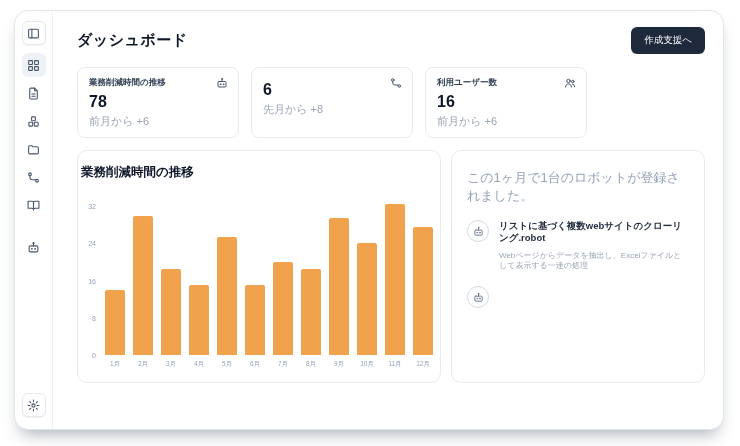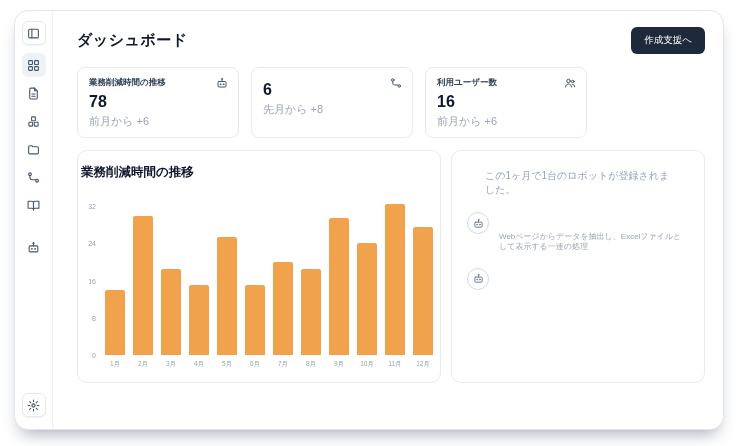--- a/index.html
+++ b/index.html
@@ -36,26 +36,26 @@
   .y-axis{width:20px;position:relative;height:158px;flex:none;}
   .y-tick{position:absolute;right:5px;transform:translateY(50%);font-size:7px;color:#94a3b8;}
   .plot-col{flex:1;min-width:0;}
   .bars{display:flex;align-items:flex-end;height:158px;}
   .bar-slot{flex:1;display:flex;justify-content:center;align-items:flex-end;height:100%;}
   .bar{width:68%;border-radius:2px 2px 0 0;}
   .x-labels{display:flex;margin-top:5px;}
   .x-label{flex:1;text-align:center;font-size:6.5px;color:#94a3b8;}
   
   .robots-card{flex:1;padding:13px 15px;}
-  .card-sub{font-size:10px;color:#94a3b8;margin:5px 18px 0;}
+  .card-sub{font-size:13px;color:#94a3b8;margin:5px 0 0;}
   .robot-item{display:flex;gap:10px;margin-top:15px;align-items:flex-start;cursor:pointer;}
   .robot-icon{width:22px;height:22px;border-radius:50%;border:1px solid #d3dae3;color:#64748b;display:flex;align-items:center;justify-content:center;flex:none;box-sizing:border-box;}
   .robot-icon svg{width:11px;height:11px;display:block;}
   .robot-name{font-size:9.5px;font-weight:bold;color:#1e293b;line-height:1.3;}
-  .robot-desc{font-size:8px;color:#9aa4b2;margin-top:20px;line-height:1.3;}
+  .robot-desc{font-size:8px;color:#9aa4b2;margin-top:6px;line-height:1.3;}
 </style>
 </head>
 <body>
 
 <div class="frame">
 
   <aside class="sidebar">
     <button class="icon-btn boxed">
       <span style="display: flex;">
           <svg viewBox="0 0 24 24" fill="none" stroke="currentColor" stroke-width="2" stroke-linecap="round" stroke-linejoin="round">
@@ -262,20 +262,21 @@
               <span class="robot-icon">
                 <svg viewBox="0 0 24 24" fill="none" stroke="currentColor" stroke-width="2" stroke-linecap="round" stroke-linejoin="round">
                   <rect x="4" y="9" width="16" height="11" rx="2"></rect>
                   <path d="M12 9V5.5"></path>
                   <circle cx="12" cy="4" r="1"></circle>
                   <circle cx="9" cy="14.5" r="0.8"></circle>
                   <circle cx="15" cy="14.5" r="0.8"></circle>
                 </svg>
               </span>
               <div>
+                <div class="robot-name">リストに基づく複数webサイトのクローリング.robot</div>
                 <div class="robot-desc">Webページからデータを抽出し、Excelファイルとして表示する一連の処理</div>
               </div>
             </div>
             <div class="robot-item">
               <span class="robot-icon">
                 <svg viewBox="0 0 24 24" fill="none" stroke="currentColor" stroke-width="2" stroke-linecap="round" stroke-linejoin="round">
                   <rect x="4" y="9" width="16" height="11" rx="2"></rect>
                   <path d="M12 9V5.5"></path>
                   <circle cx="12" cy="4" r="1"></circle>
                   <circle cx="9" cy="14.5" r="0.8"></circle>

